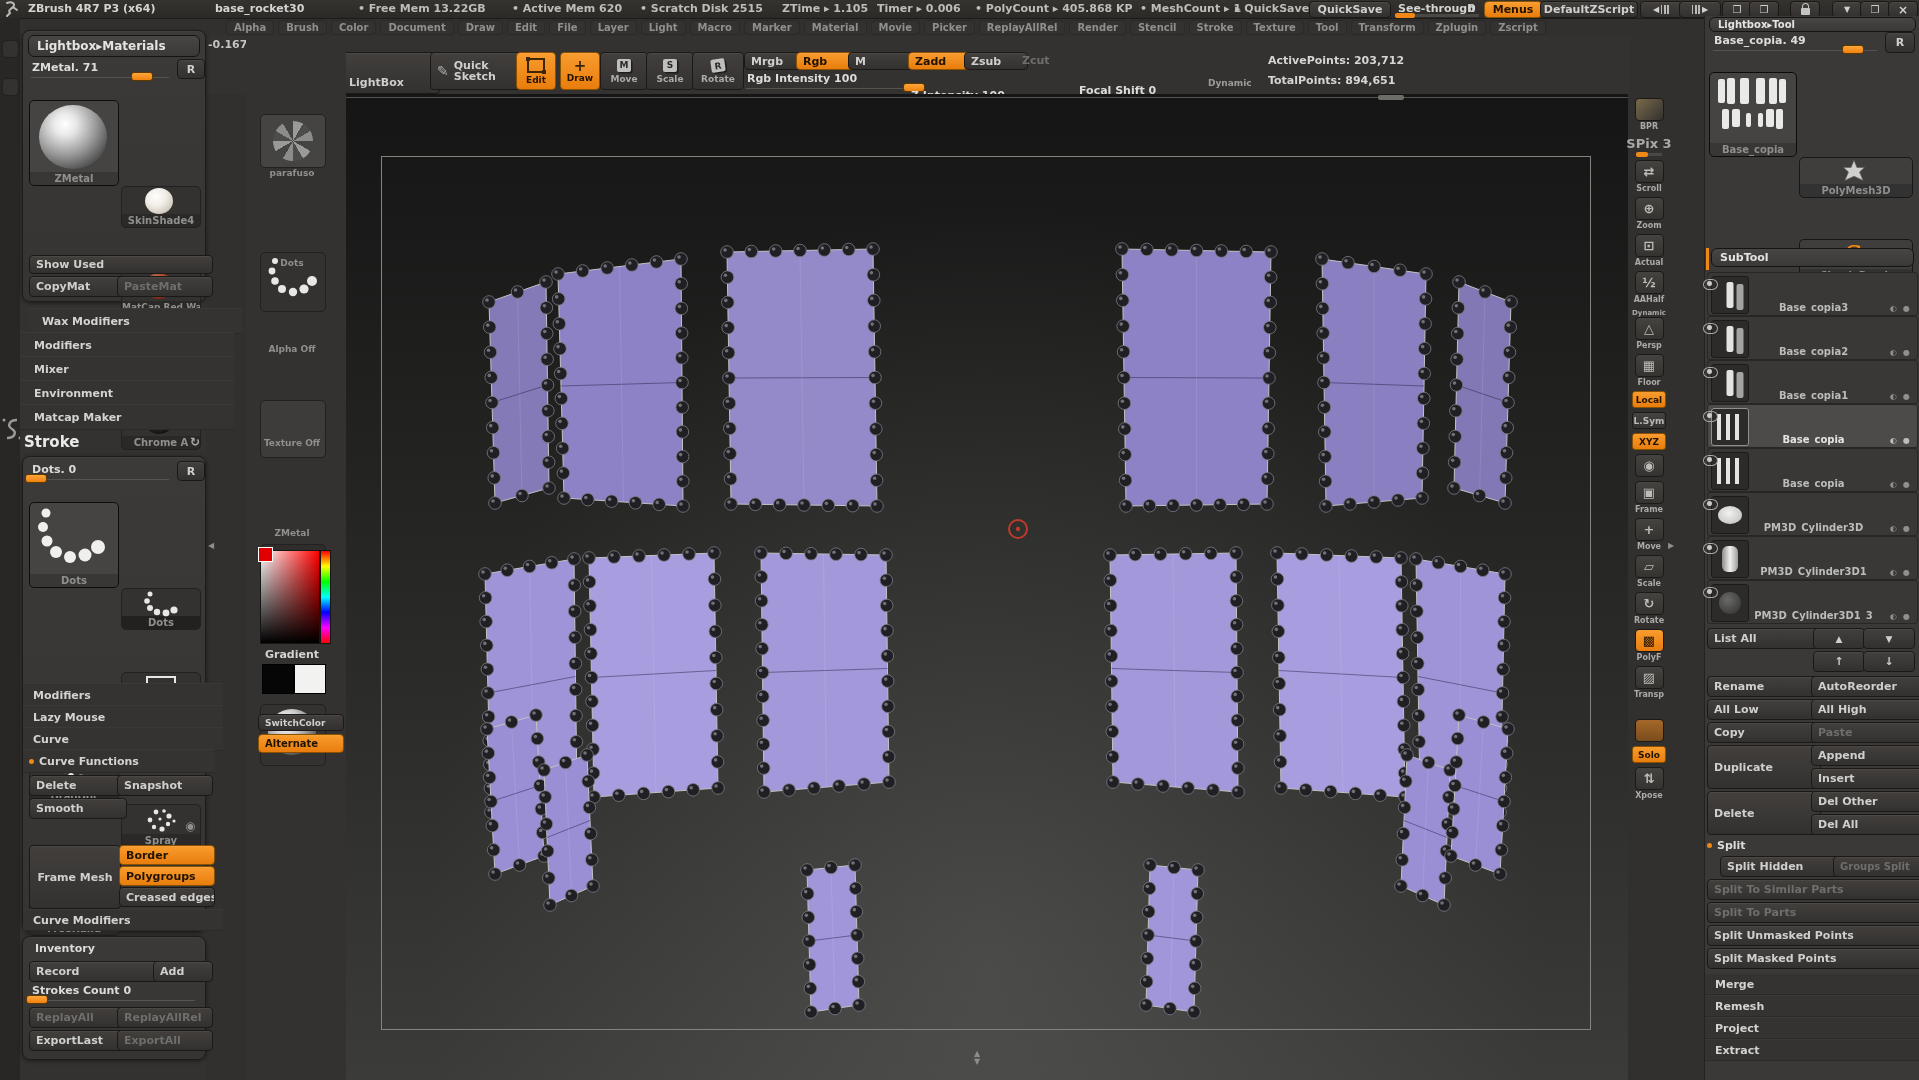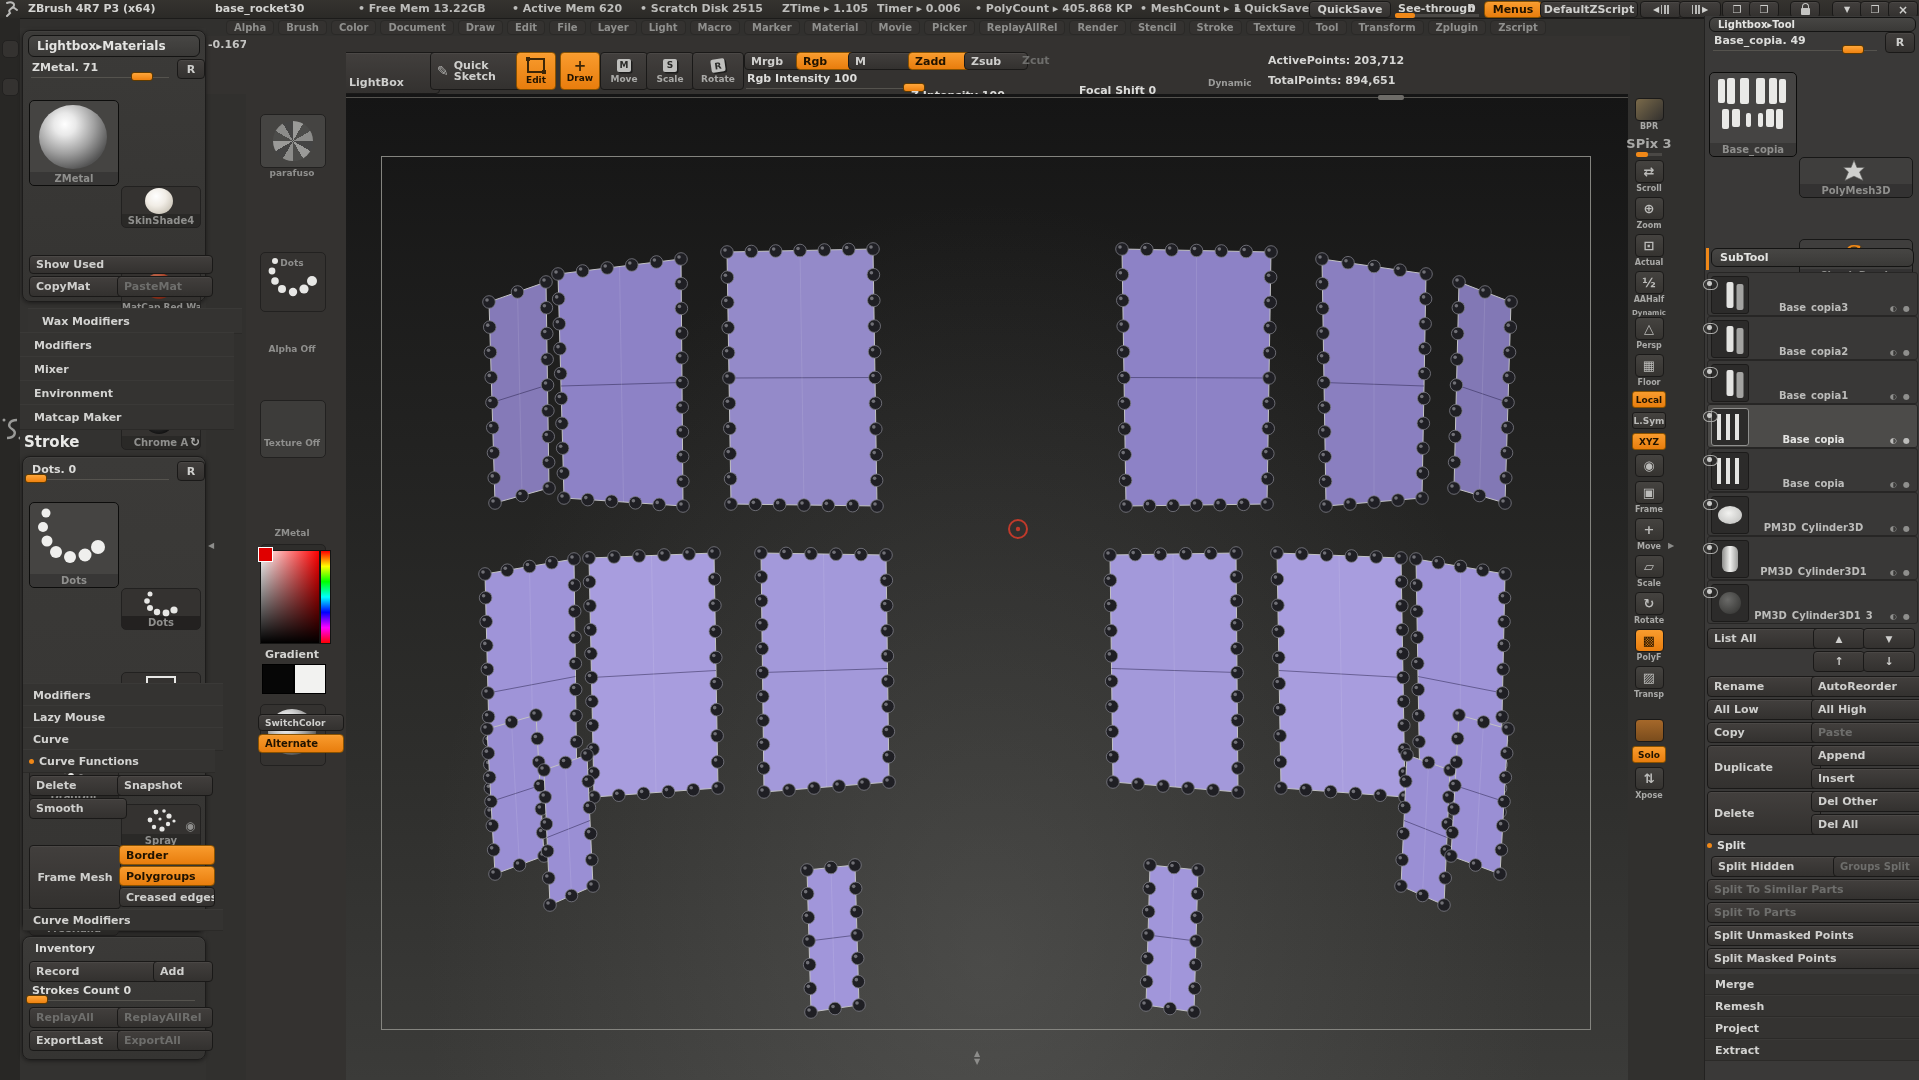--- a/index.html
+++ b/index.html
@@ -1629,21 +1629,21 @@
     <div class="bt ab" style="left:106px;top:775px;width:98px;height:19px">
         <span>Del Other</span>
       </div>
     <div class="bt ab" style="left:106px;top:798px;width:98px;height:19px">
         <span>Del All</span>
       </div>
     <div class="ab" style="left:2px;top:822px;width:202px;height:14px;display:flex;align-items:center">
         <span class="odot"></span>
         <span style="color:#dcdcda">Split</span>
       </div>
-    <div class="bt ab" style="left:6px;top:840px;width:122px;height:19px">
+    <div class="bt ab" style="left:15px;top:840px;width:122px;height:19px">
         <span>Split Hidden</span>
       </div>
     <div class="bt ab" style="left:128px;top:840px;width:76px;height:19px">
         <span class="dis" style="font-size:10px">Groups Split</span>
       </div>
     <div class="bt ab" style="left:2px;top:863px;width:202px;height:19px">
         <span class="dis">Split To Similar Parts</span>
       </div>
     <div class="bt ab" style="left:2px;top:886px;width:202px;height:19px">
         <span class="dis">Split To Parts</span>

